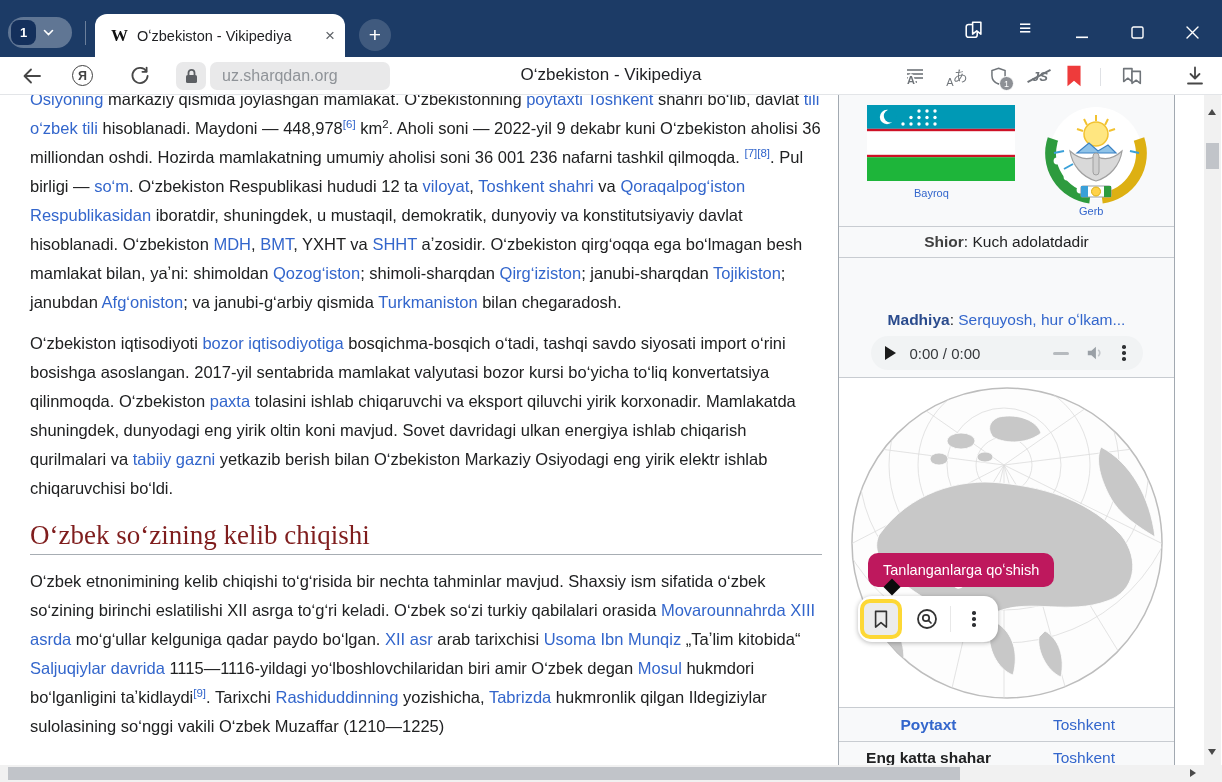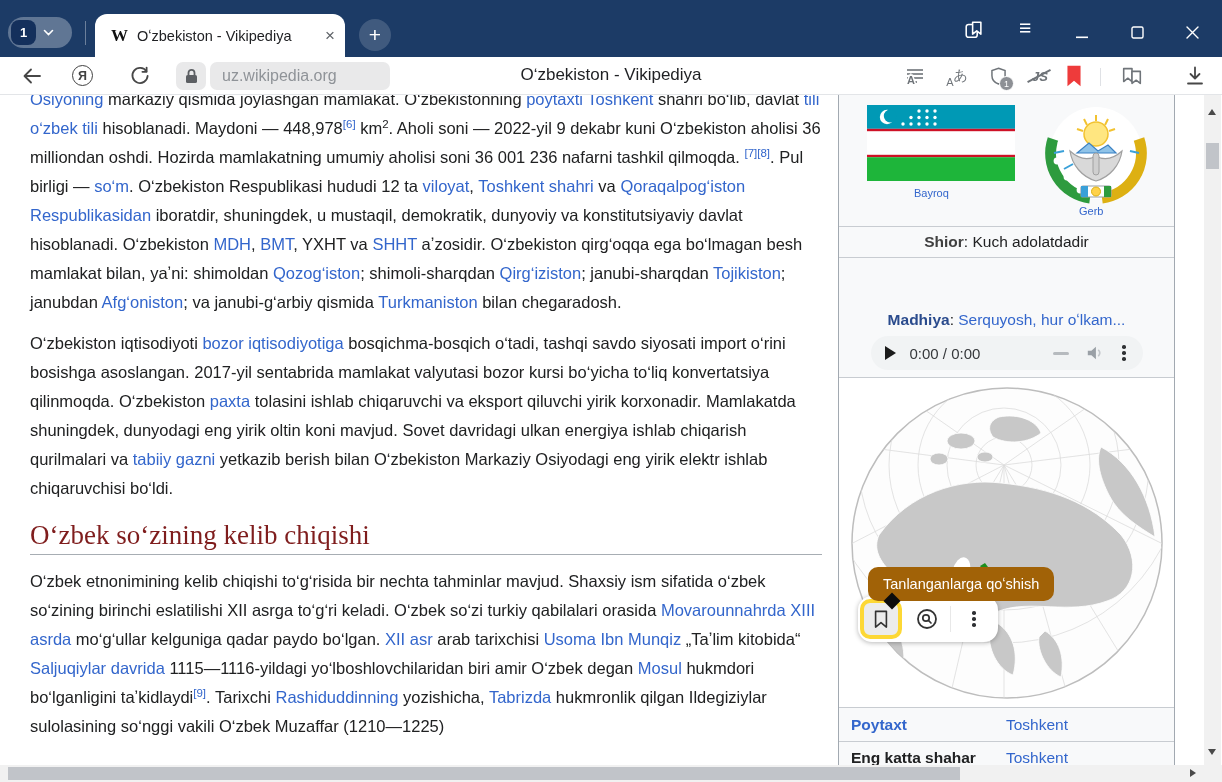--- a/index.html
+++ b/index.html
@@ -67,28 +67,28 @@
   .ib-madhiya{height:72px;text-align:center;padding-top:5px;font-size:15.5px;margin-top:48px;}
   .player{width:272px;height:34px;margin:7px auto 0;background:#f1f3f4;border-radius:17px;
     display:flex;align-items:center;padding:0 14px;box-sizing:border-box;}
   .play-tri{width:0;height:0;border-left:11px solid #1b1b1b;border-top:7px solid transparent;
     border-bottom:7px solid transparent;cursor:pointer;}
   .player-time{margin-left:14px;font-size:15px;color:#36383b;}
   .seek-dash{margin-left:auto;width:16px;height:3px;border-radius:2px;background:#b6babe;cursor:pointer;}
   .vdots{display:flex;flex-direction:column;gap:2.5px;cursor:pointer;padding:3px;}
   .vdots i{width:3.5px;height:3.5px;border-radius:50%;background:#2f3134;}
   .ib-globe{height:330px;background:#fff;}
-  .ib-row{display:flex;box-sizing:border-box;border-bottom:1px solid #c8ccd1;padding:0 12px;align-items:center;font-size:15.5px;}
+  .ib-row{display:flex;box-sizing:border-box;border-bottom:1px solid #c8ccd1;padding:0 12px;align-items:center;font-size:15.5px;text-align:center;}
   .ib-row .lbl{width:155px;font-weight:bold;flex-shrink:0;}
   .lbl-link{color:#3366cc;cursor:pointer;}
   .ib-row .val{flex:1;color:#3366cc;}
 
   
-  .imgtip{position:absolute;left:868px;top:458px;background:#a16207;color:#fff;font-size:14.5px;
-    padding:9px 15px;border-radius:10px;white-space:nowrap;z-index:6;margin-top:14px;}
+  .imgtip{position:absolute;left:868px;top:458px;background:#be185d;color:#fff;font-size:14.5px;
+    padding:9px 15px;border-radius:10px;white-space:nowrap;z-index:6;}
   .imgtip::after{content:"";position:absolute;left:18px;bottom:-6px;width:12px;height:12px;
     background:#0c0c0c;transform:rotate(45deg);}
   .img-actions{position:absolute;left:858px;top:501px;width:140px;height:46px;background:#fff;
     border-radius:14px;box-shadow:0 1px 5px rgba(0,0,0,.28);display:flex;align-items:center;z-index:5;}
   .act-btn{width:46px;height:46px;display:flex;align-items:center;justify-content:center;cursor:pointer;}
   .act-highlight{position:absolute;left:2px;top:3px;width:34px;height:32px;background:#ececec;
     border:4px solid #fdd835;border-radius:10px;display:flex;align-items:center;justify-content:center;cursor:pointer;}
   .act-sep{width:1px;height:26px;background:#e8e8e8;}
 
   
@@ -152,21 +152,21 @@
       <path d="M18.4 7.3 A7.6 7.6 0 1 0 19.6 12" fill="none" stroke="#474747" stroke-width="1.8" stroke-linecap="round"></path>
       <path d="M18.6 3.6 L18.6 7.8 L14.4 7.8" fill="none" stroke="#474747" stroke-width="1.8" stroke-linecap="round" stroke-linejoin="round"></path>
     </svg>
     <div class="lock-chip">
       <svg width="15" height="16" viewBox="0 0 15 16">
         <rect x="2" y="7" width="11" height="8" rx="1.6" fill="#5c5f63"></rect>
         <path d="M4.5 7 V4.8 a3 3 0 0 1 6 0 V7" fill="none" stroke="#5c5f63" stroke-width="1.8"></path>
       </svg>
     </div>
     <div class="domain-pill">
-      <span>uz.wikipedia.org</span>
+      <span>uz.sharqdan.org</span>
     </div>
     <div class="page-title">Oʻzbekiston - Vikipediya</div>
 
     <div class="tlb-icon right-gray" style="left:903px">
       <svg width="22" height="22" viewBox="0 0 22 22">
           <g stroke="#6f7479" stroke-width="1.6">
         <line x1="3" y1="5" x2="19" y2="5"></line>
             <line x1="3" y1="9" x2="19" y2="9"></line>
         <line x1="3" y1="13" x2="19" y2="13"></line>
             <line x1="3" y1="17" x2="13" y2="17"></line>

